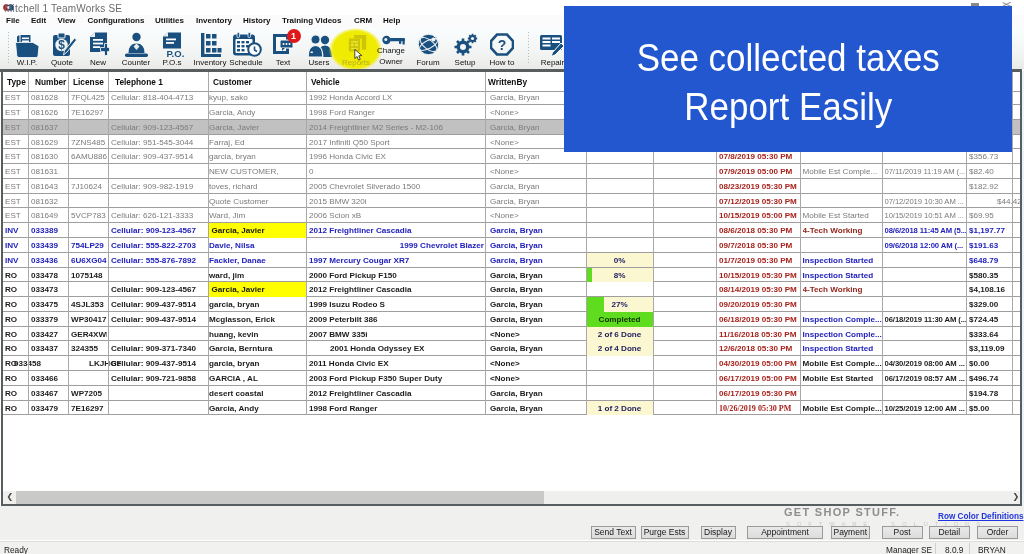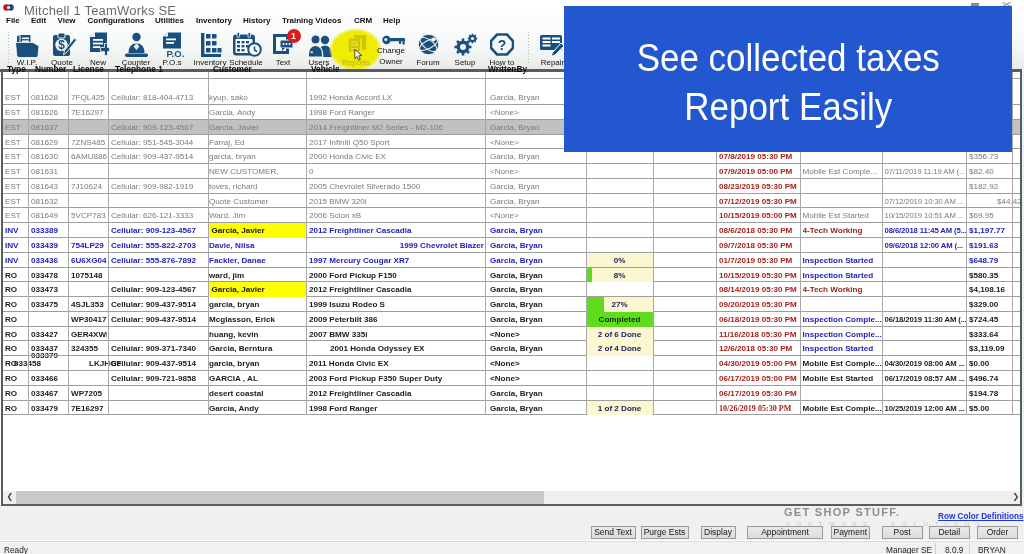--- a/index.html
+++ b/index.html
@@ -1,21 +1,21 @@
 <!DOCTYPE html>
 <html><head><meta charset="utf-8">
 <style>
 *{margin:0;padding:0;box-sizing:border-box;}
 html,body{width:1024px;height:554px;overflow:hidden;background:#fff;
   font-family:"Liberation Sans",sans-serif;}
 .abs{position:absolute;}
 #win{position:relative;width:1024px;height:554px;background:#fff;}
 
 #title{left:0;top:0;width:1024px;height:15px;background:#fff;}
-#title .t{left:24px;top:2.5px;font-size:13px;color:#6a6a6a;letter-spacing:.2px;text-align:right;}
+#title .t{left:4px;top:2.5px;font-size:10px;color:#6a6a6a;letter-spacing:.2px;text-align:right;}
 
 #menu{left:0;top:15px;width:1024px;height:13px;background:#fbfbfb;}
 .mi{position:absolute;top:1px;font-size:8px;font-weight:bold;color:#111;white-space:nowrap;}
 
 #tbar{left:0;top:28px;width:1024px;height:41px;background:linear-gradient(#fafdfe,#f3f5f4 60%,#e9eae7);}
 .tlab{position:absolute;top:29.5px;width:80px;text-align:center;font-size:8px;color:#101010;white-space:nowrap;}
 .dots{position:absolute;top:4px;width:1px;height:32px;
   background-image:repeating-linear-gradient(#b9b9b9 0 1px,transparent 1px 3px);}
 #darkline{left:0;top:69px;width:1022px;height:2.5px;background:#585d60;}
 
@@ -221,21 +221,21 @@
 <div class="tlab" style="left:279px">Users</div>
 <div class="tlab" style="left:388px">Forum</div>
 <div class="tlab" style="left:425px">Setup</div>
 <div class="tlab" style="left:462px">How to</div>
 <div class="tlab" style="left:316px;color:#b5ad28">Reports</div>
 <div class="tlab" style="left:351px;top:17px;line-height:11px">Change<br>Owner</div>
 <div class="tlab" style="left:518px">Repair Inf</div>
 </div>
 <div class="abs" id="darkline"></div>
 <div class="abs" style="left:0;top:71.5px;width:1022px;height:434px;background:#fff"></div>
-<div class="abs" style="left:2px;top:60px;width:1018px;height:18.7px;border-bottom:1px solid #9e9e9e">
+<div class="abs" style="left:2px;top:73px;width:1018px;height:18.7px;border-bottom:1px solid #9e9e9e">
 <span class="hdr" style="left:5px">Type</span>
 <span class="hdr" style="left:33px">Number</span>
 <span class="hdr" style="left:71px">License</span>
 <span class="hdr" style="left:113px">Telephone 1</span>
 <span class="hdr" style="left:211px">Customer</span>
 <span class="hdr" style="left:309px">Vehicle</span>
 <span class="hdr" style="left:486px">WrittenBy</span>
 </div>
 <div class="row" style="top:90.2px;">
 <span class="cell est" style="left:3px;width:22px;">EST</span>
@@ -276,21 +276,21 @@
 <span class="cell est" style="left:307px;width:175px;">2017 Infiniti Q50 Sport</span>
 <span class="cell est" style="left:488px;width:95px;">&lt;None&gt;</span>
 <span class="cell redl" style="left:717px;width:80px;"></span>
 </div>
 <div class="row" style="top:149.32px;">
 <span class="cell est" style="left:3px;width:22px;">EST</span>
 <span class="cell est" style="left:29px;width:36px;">081630</span>
 <span class="cell est" style="left:69px;width:36px;">6AMU886</span>
 <span class="cell est" style="left:109px;width:96px;">Cellular: 909-437-9514</span>
 <span class="cell est" style="left:207px;width:96px;">garcia, bryan</span>
-<span class="cell est" style="left:307px;width:175px;">2000 Honda Civic EX</span>
+<span class="cell est" style="left:307px;width:175px;">1996 Honda Civic EX</span>
 <span class="cell est" style="left:488px;width:95px;">Garcia, Bryan</span>
 <span class="cell redl" style="left:717px;width:80px;">07/8/2019 05:30 PM</span>
 <span class="cell gray" style="left:967px;width:42px;">$356.73</span>
 </div>
 <div class="row" style="top:164.1px;">
 <span class="cell est" style="left:3px;width:22px;">EST</span>
 <span class="cell est" style="left:29px;width:36px;">081631</span>
 <span class="cell est" style="left:69px;width:36px;"></span>
 <span class="cell est" style="left:109px;width:96px;"></span>
 <span class="cell est" style="left:207px;width:96px;">NEW CUSTOMER,</span>
@@ -407,21 +407,21 @@
 <span class="cell ro" style="left:109px;width:96px;">Cellular: 909-437-9514</span>
 <span class="cell ro" style="left:207px;width:96px;">garcia, bryan</span>
 <span class="cell ro" style="left:307px;width:175px;">1999 Isuzu Rodeo S</span>
 <span class="cell ro" style="left:488px;width:95px;">Garcia, Bryan</span>
 <span class="cell" style="left:584.5px;width:66.0px;background:#fbf7d0;color:#1c1c60;font-weight:bold;text-align:center"><span class="abs" style="left:0;top:0;width:17px;height:14.78px;background:#5fdc1e"></span>27%</span>
 <span class="cell redl" style="left:717px;width:80px;">09/20/2019 05:30 PM</span>
 <span class="cell blk" style="left:967px;width:42px;">$329.00</span>
 </div>
 <div class="row" style="top:311.9px;">
 <span class="cell ro" style="left:3px;width:22px;">RO</span>
-<span class="cell ro" style="left:29px;width:36px;margin-top:36px;">033379</span>
+<span class="cell ro" style="left:29px;width:36px;">033379</span>
 <span class="cell ro" style="left:69px;width:36px;">WP30417</span>
 <span class="cell ro" style="left:109px;width:96px;">Cellular: 909-437-9514</span>
 <span class="cell ro" style="left:207px;width:96px;">Mcglasson, Erick</span>
 <span class="cell ro" style="left:307px;width:175px;">2009 Peterbilt 386</span>
 <span class="cell ro" style="left:488px;width:95px;">Garcia, Bryan</span>
 <span class="cell" style="left:584.5px;width:66.0px;background:#5fdc1e;color:#103000;font-weight:bold;text-align:center">Completed</span>
 <span class="cell redl" style="left:717px;width:80px;">06/18/2019 05:30 PM</span>
 <span class="cell blue" style="left:800.5px;width:79px">Inspection Comple...</span>
 <span class="cell blk dtc" style="left:882.5px;width:81px">06/18/2019 11:30 AM (...</span>
 <span class="cell blk" style="left:967px;width:42px;">$724.45</span>

